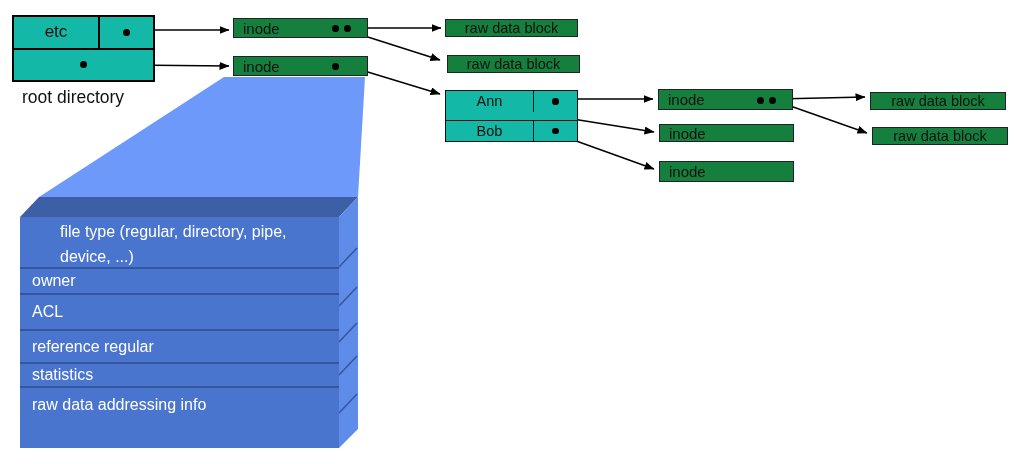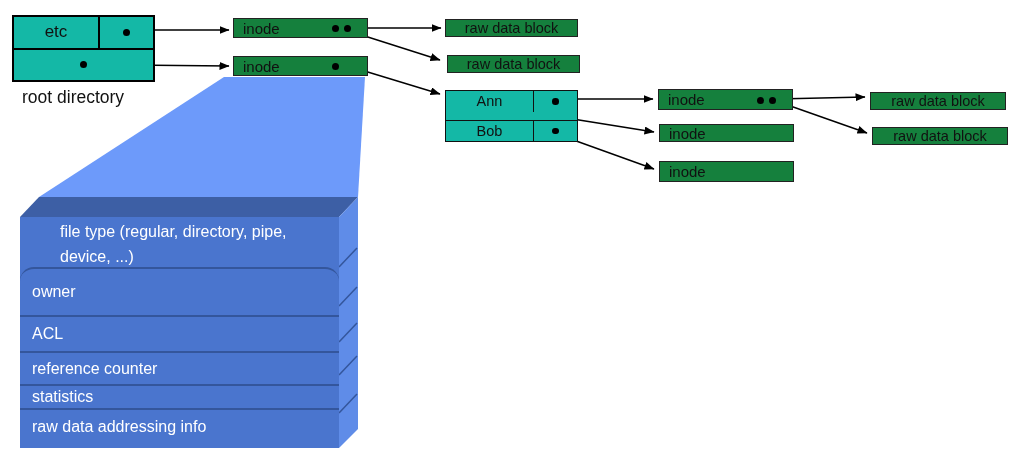--- a/index.html
+++ b/index.html
@@ -36,21 +36,21 @@
   #root-caption { position:absolute; left:22px; top:87px; font-size:17.5px; }
 
   #detail-front {
     position:absolute; left:20px; top:217px; width:319px; height:231px;
     background:var(--c-front-face,#4a75ce); color:var(--c-detail-text,#fff);
     display:flex; flex-direction:column; font-size:16px;
   }
   .drow { display:flex; align-items:center; padding-left:12px; padding-right:30px; }
   .drow + .drow { border-top:2px solid var(--c-separator,#34569c); }
   .drow:nth-child(1){ height:50px; align-items:center; padding-top:4px; line-height:25px;padding-left:40px; }
-  .drow:nth-child(2){ height:48px;border-radius:14px; }
+  .drow:nth-child(2){ height:26px; }
   .drow:nth-child(3){ height:36px; }
   .drow:nth-child(4){ height:33px; }
   .drow:nth-child(5){ height:24px; }
   .drow:nth-child(6){ height:35px;padding-left:12px; }
 </style>
 </head>
 <body>
 
 <div id="canvas">
 
@@ -159,21 +159,21 @@
     <div class="drow">
         <span>file type (regular, directory, pipe, device, ...)</span>
       </div>
     <div class="drow">
         <span>owner</span>
       </div>
     <div class="drow">
         <span>ACL</span>
       </div>
     <div class="drow">
-        <span>reference counter</span>
+        <span>reference regular</span>
       </div>
     <div class="drow">
         <span>statistics</span>
       </div>
     <div class="drow">
         <span>raw data addressing info</span>
       </div>
   </div>
 
 </div>

